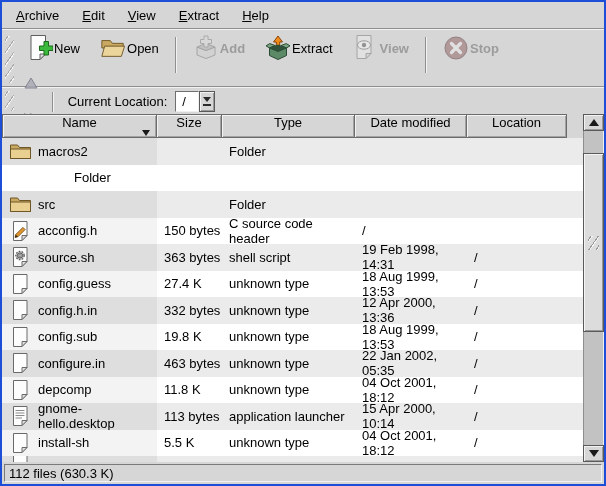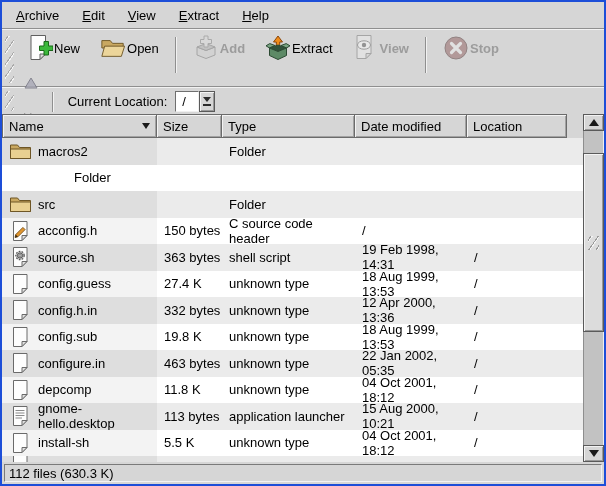--- a/index.html
+++ b/index.html
@@ -47,21 +47,21 @@
   .combo-btn{width:16px;background:#d6d6d6;border:1px solid #5a5a5a;
     box-shadow:inset 1px 1px 0 #f2f2f2, inset -1px -1px 0 #9a9a9a;
     display:flex;flex-direction:column;align-items:center;justify-content:center;gap:2px;}
   .combo-arrow{width:0;height:0;border-left:4px solid transparent;
     border-right:4px solid transparent;border-top:5px solid #2a2a2a;}
   .combo-line{width:8px;height:2px;background:#2a2a2a;}
   
   .thead{position:absolute;left:0;top:112px;width:581px;height:24px;display:flex;}
   .hcell{background:#d6d6d6;height:24px;display:flex;align-items:center;
     padding:0 6px;border:1px solid #6b6b6b;border-left:none;
-    box-shadow:inset 1px 1px 0 #f3f3f3, inset -1px -1px 0 #a2a2a2;}
+    box-shadow:inset 1px 1px 0 #f3f3f3, inset -1px -1px 0 #a2a2a2;flex-direction:column;}
   .hcell:first-child{border-left:1px solid #6b6b6b;}
   .c0{width:155px;}.c1{width:65px;}.c2{width:133px;}.c3{width:112px;}.c4{width:100px;}
   .sort-arrow{margin-left:auto;width:0;height:0;border-left:4px solid transparent;
     border-right:4px solid transparent;border-top:6px solid #1a1a1a;}
   
   .viewport{position:absolute;left:0;top:136px;width:581px;height:324px;
     background:#fff;overflow:hidden;}
   .row{display:flex;height:26.5px;align-items:center;}
   .cell{height:100%;display:flex;align-items:center;}
   .cn{width:155px;padding-left:8px;gap:7px;}
@@ -370,21 +370,21 @@
     </div>
     <div class="row">
       <div class="cell cn">
           <svg class="fi">
             <use href="#i-doc-lines"></use>
           </svg>
           <span>gnome-hello.desktop</span>
         </div>
       <div class="cell cs">113 bytes</div>
       <div class="cell ct">application launcher</div>
-      <div class="cell cd">15 Aug 2000, 10:21</div>
+      <div class="cell cd">15 Apr 2000, 10:14</div>
       <div class="cell cl">/</div>
     </div>
     <div class="row">
       <div class="cell cn">
           <svg class="fi">
             <use href="#i-doc-plain"></use>
           </svg>
           <span>install-sh</span>
         </div>
       <div class="cell cs">5.5 K</div>

